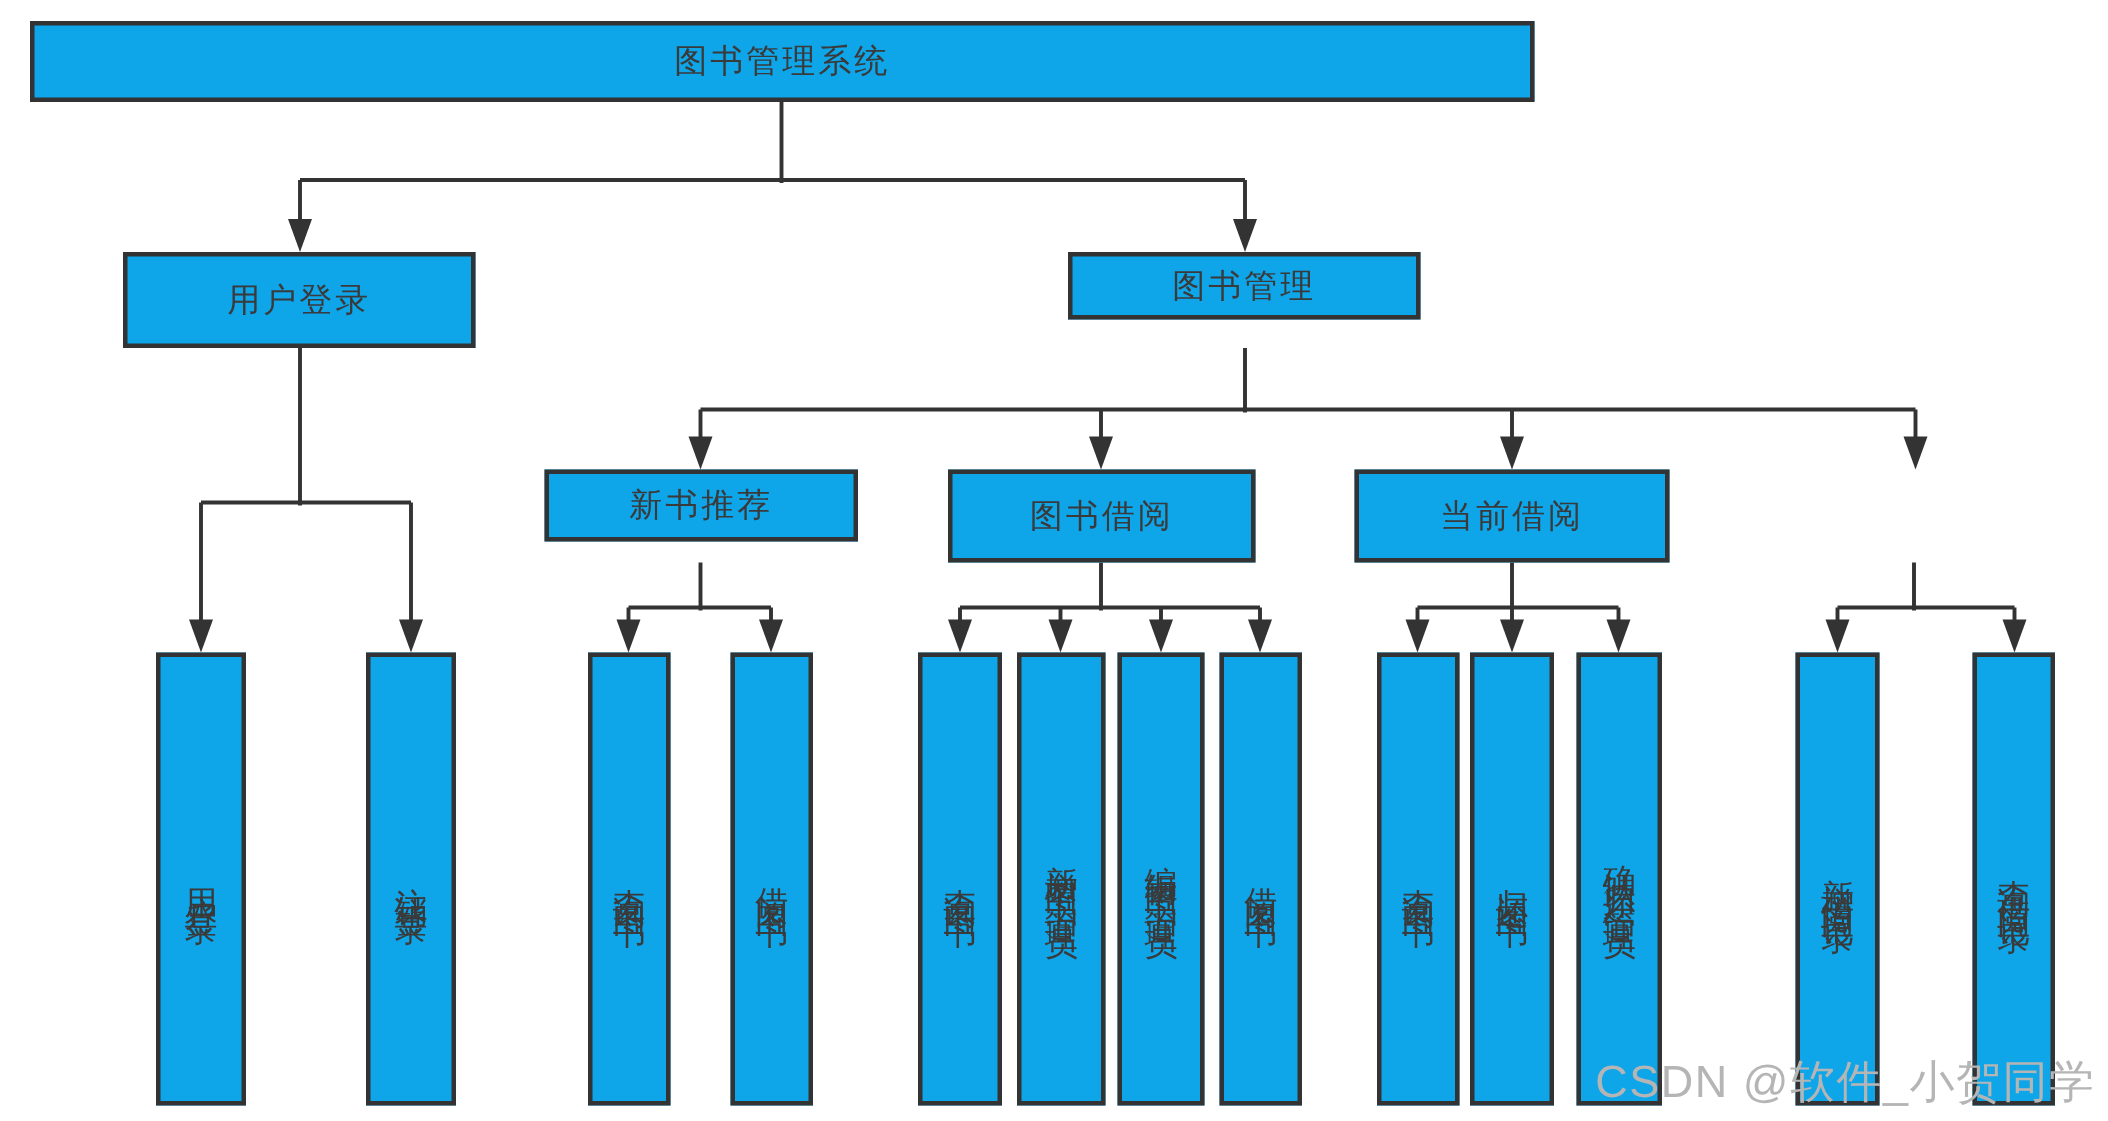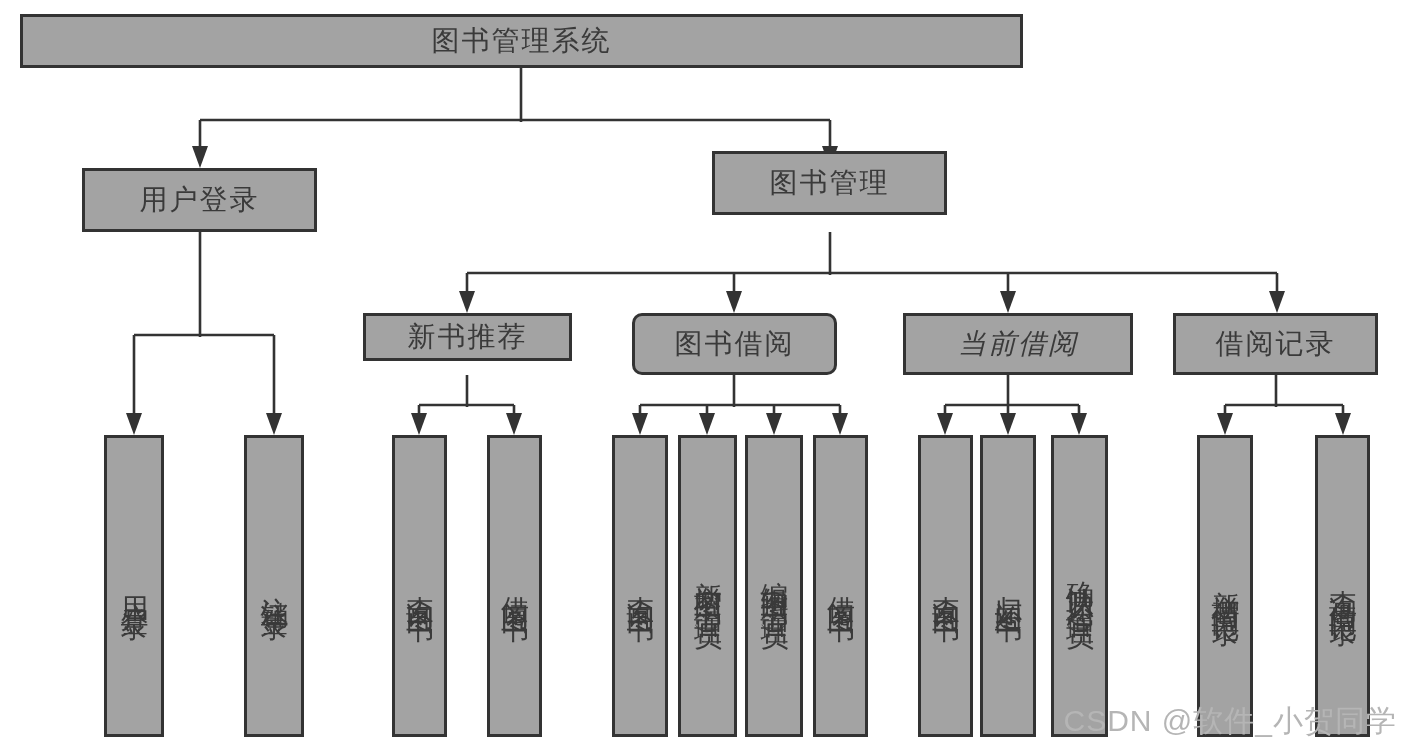--- a/index.html
+++ b/index.html
@@ -20,25 +20,25 @@
     position: absolute;
     left: 0;
     top: 0;
     width: 1405px;
     height: 747px;
   }
   .node {
     position: absolute;
     box-sizing: border-box;
     border: 3px solid #333333;
-    background: #a3a3a3;
+    background: #0ea5e9;
     display: flex;
     align-items: center;
     justify-content: center;
-    font-size: 28px;
+    font-size: 22px;
     letter-spacing: 2px;
     color: #3a3a3a;
     white-space: nowrap;
   }
   .vnode {
     writing-mode: vertical-rl;
     text-orientation: mixed;
     letter-spacing: 6px;
     white-space: normal;
     line-height: 1;
@@ -92,26 +92,25 @@
       <polygon points="1000,413 1016,413 1008,435"></polygon>
       <polygon points="1071,413 1087,413 1079,435"></polygon>
       <polygon points="1217,413 1233,413 1225,435"></polygon>
       <polygon points="1335,413 1351,413 1343,435"></polygon>
     </g>
   </svg>
 
   <div class="node" style="left:20px; top:14px; width:1003px; height:54px;">图书管理系统</div>
 
   <div class="node" style="left:82px; top:168px; width:235px; height:64px;">用户登录</div>
-  <div class="node" style="left:712px; top:151px; width:235px; height:64px;">图书管理</div>
+  <div class="node" style="left:712px; top:168px; width:235px; height:45px;">图书管理</div>
 
   <div class="node" style="left:363px; top:313px; width:209px; height:48px;">新书推荐</div>
-  <div class="node" style="left:632px; top:313px; width:205px; height:62px;border-radius:10px;">图书借阅</div>
-  <div class="node" style="left:903px; top:313px; width:230px; height:62px;font-style:italic;">当前借阅</div>
-  <div class="node" style="left:1173px; top:313px; width:205px; height:62px;">借阅记录</div>
+  <div class="node" style="left:632px; top:313px; width:205px; height:62px;">图书借阅</div>
+  <div class="node" style="left:903px; top:313px; width:210px; height:62px;">当前借阅</div>
 
   <div class="node vnode" style="left:104px; top:435px; width:60px; height:302px;">用户登录</div>
   <div class="node vnode" style="left:244px; top:435px; width:60px; height:302px;">注销登录</div>
 
   <div class="node vnode" style="left:392px; top:435px; width:55px; height:302px;">查询图书</div>
   <div class="node vnode" style="left:487px; top:435px; width:55px; height:302px;">借阅图书</div>
 
   <div class="node vnode" style="left:612px; top:435px; width:56px; height:302px;">查询图书</div>
   <div class="node vnode" style="left:678px; top:435px; width:59px; height:302px;">新增图书（管理员）</div>
   <div class="node vnode" style="left:745px; top:435px; width:58px; height:302px;">编辑图书（管理员）</div>

